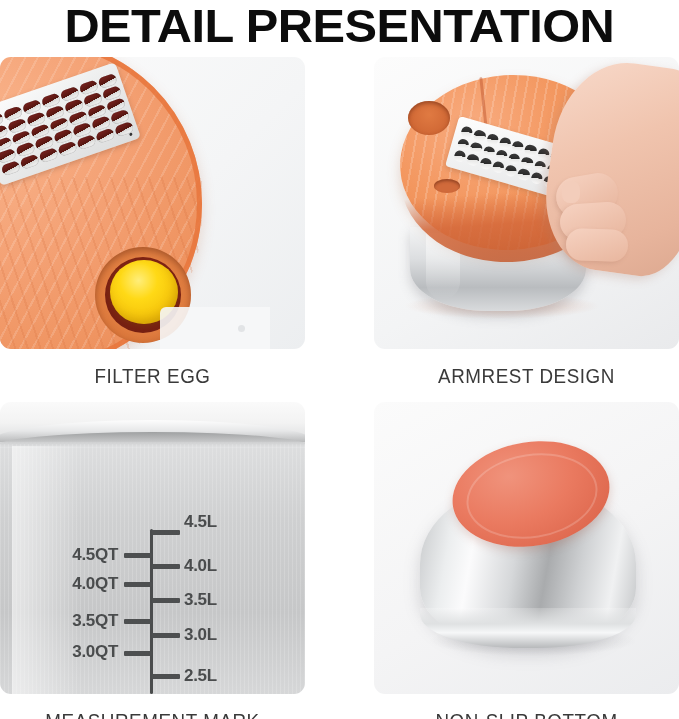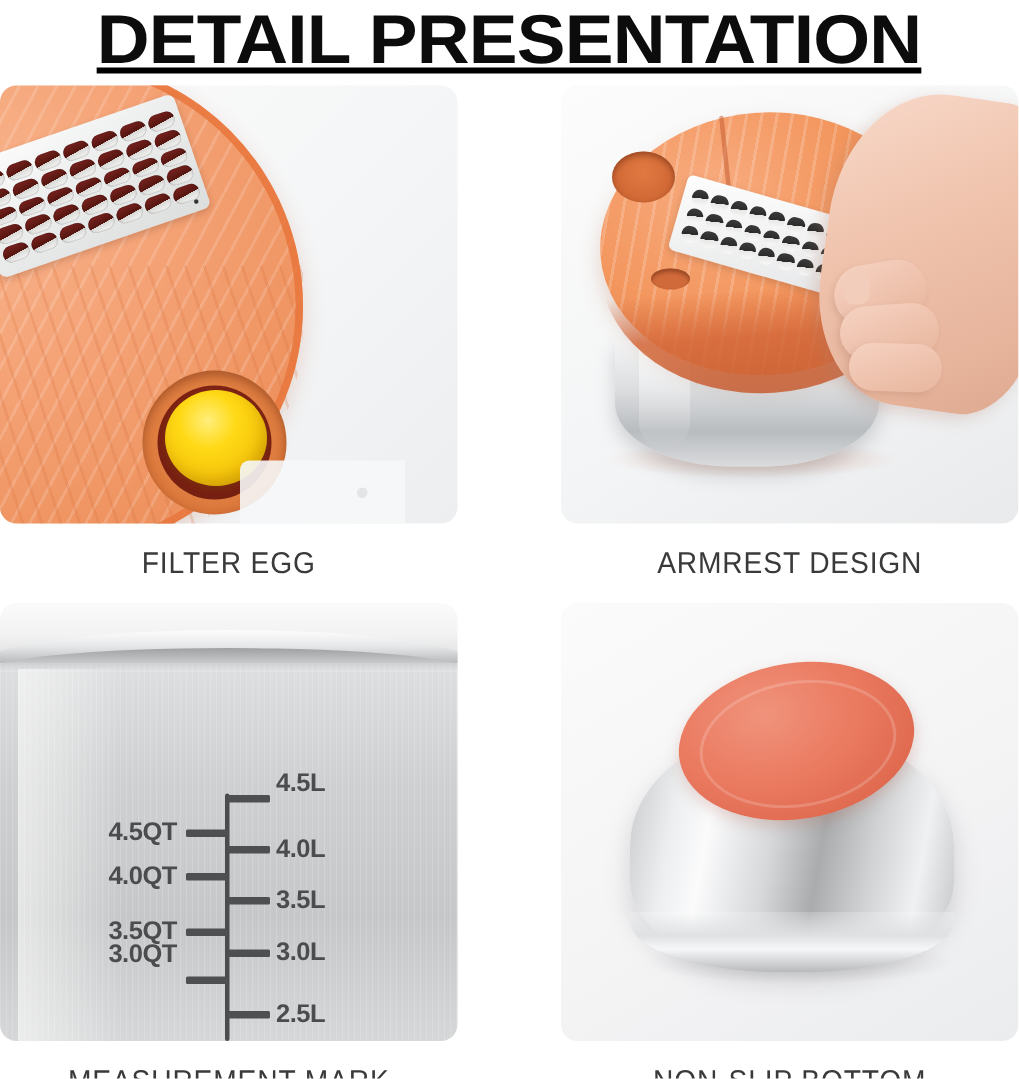--- a/index.html
+++ b/index.html
@@ -6,21 +6,21 @@
   body{
     width:679px;height:719px;overflow:hidden;
     font-family:"Liberation Sans","DejaVu Sans",sans-serif;
     -webkit-font-smoothing:antialiased;
   }
   .page{position:relative;width:679px;height:719px;background:#fff;}
 
   
   .heading{
     position:absolute;left:0;top:0;width:679px;height:52px;
-    display:flex;align-items:center;justify-content:center;text-decoration:underline;
+    display:flex;align-items:center;justify-content:center;
   }
   .heading h1{
     margin:0;
     font-family:"Liberation Sans Narrow","Liberation Sans","DejaVu Sans Condensed",sans-serif;
     font-weight:bold;
     font-size:46px;
     letter-spacing:-0.5px;
     color:#0c0c0c;
     transform:scaleX(1.06);
     transform-origin:center;
@@ -412,21 +412,21 @@
         <div class="tick left" style="top:151px"></div>
         <div class="lbl qt" style="top:143px">4.5QT</div>
 
         <div class="tick left" style="top:180px"></div>
         <div class="lbl qt" style="top:172px">4.0QT</div>
 
         <div class="tick left" style="top:217px"></div>
         <div class="lbl qt" style="top:209px">3.5QT</div>
 
         <div class="tick left" style="top:249px"></div>
-        <div class="lbl qt" style="top:224px">3.0QT</div>
+        <div class="lbl qt" style="top:240px">3.0QT</div>
 
         <div class="tick right" style="top:128px"></div>
         <div class="lbl l" style="top:110px">4.5L</div>
 
         <div class="tick right" style="top:162px"></div>
         <div class="lbl l" style="top:154px">4.0L</div>
 
         <div class="tick right" style="top:196px"></div>
         <div class="lbl l" style="top:188px">3.5L</div>
 

